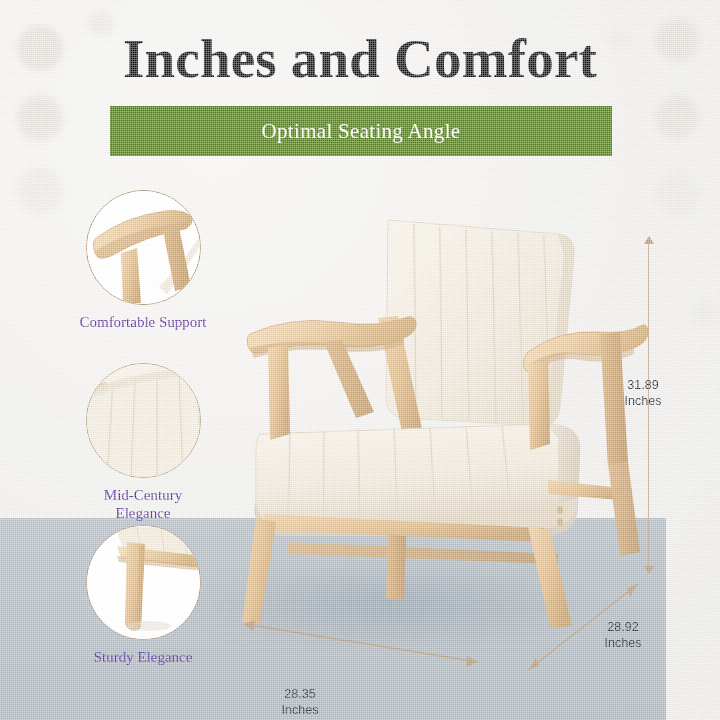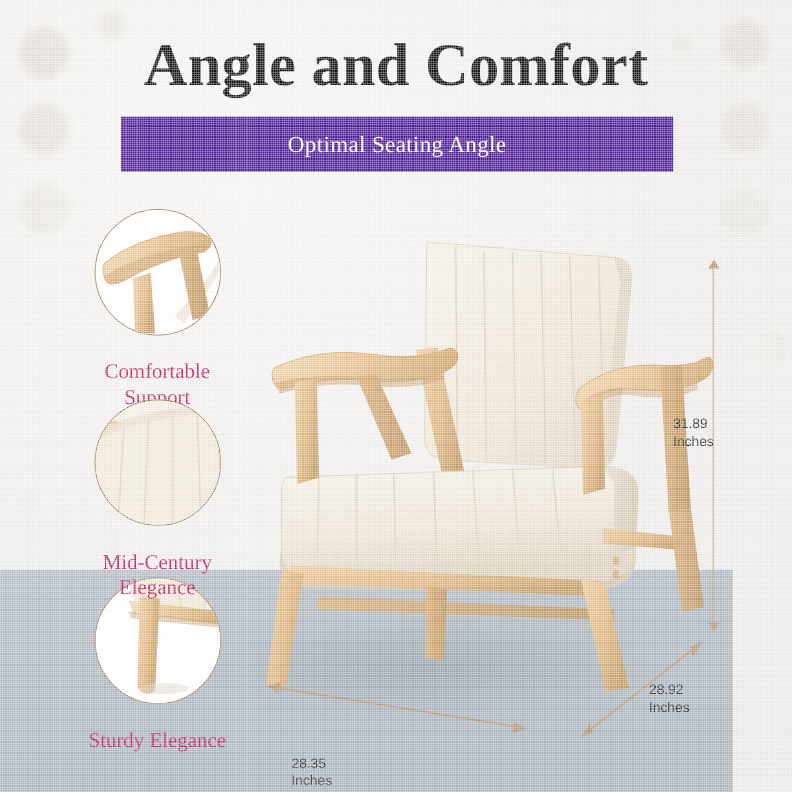--- a/index.html
+++ b/index.html
@@ -76,21 +76,21 @@
     letter-spacing: .2px;
     color: #141414;
     line-height: 1.05;
   }
   .banner {
     position: absolute;
     left: 110px;
     top: 106px;
     width: 502px;
     height: 50px;
-    background: #4c1d95;
+    background: #4d7c0f;
     display: flex;
     align-items: center;
     justify-content: center;
   }
   .banner-text {
     font-family: "Liberation Serif", "DejaVu Serif", serif;
     font-size: 21px;
     color: #fdfcfa;
     letter-spacing: .3px;
   }
@@ -106,38 +106,39 @@
     width: 115px;
     height: 115px;
     margin: 0 auto;
     border-radius: 50%;
     border: 1.6px solid #9c7f59;
     background: #ffffff;
     overflow: hidden;
     box-sizing: border-box;
   }
   .feature-label {
-    margin-top: 22px;
+    margin-top: 8px;
     font-family: "Liberation Serif", "DejaVu Serif", serif;
-    font-size: 19px;
+    font-size: 15px;
     line-height: 1.22;
-    color: #be185d;
+    color: #4c1d95;
   }
 
   
   #chair { position: absolute; left: 228px; top: 212px; width: 420px; height: 420px; }
 
   
   .dim-line { position: absolute; background: #b59471; }
   .dim-label {
     position: absolute;
     font-family: "Liberation Sans", sans-serif;
     font-size: 12.5px;
     line-height: 1.25;
     color: #27292b;
+    text-align: center;
     white-space: pre-line;
   }
   .arrowhead {
     position: absolute;
     width: 0; height: 0;
     border-style: solid;
   }
 </style>
 </head>
 <body>
@@ -247,21 +248,21 @@
     <path d="M160 322 L178 324 L176 388 L158 386 Z" fill="url(#woodDark)"></path>
 
     <path d="M300 314 L322 318 L344 414 L322 416 Z" fill="url(#woodB)"></path>
 
     <path d="M380 252 L400 250 L412 340 L392 344 Z" fill="url(#woodDark)" opacity=".95"></path>
 
     <ellipse cx="332" cy="298" rx="3" ry="4" fill="#c79b63" opacity=".7"></ellipse>
     <ellipse cx="332" cy="310" rx="3" ry="4" fill="#c79b63" opacity=".7"></ellipse>
   </svg>
 
-  <div class="title">Angle and Comfort</div>
+  <div class="title">Inches and Comfort</div>
 
   <div class="banner">
     <span class="banner-text">Optimal Seating Angle</span>
   </div>
 
   <div class="feature" style="left:78px; top:190px;">
     <div class="feature-circle">
       <svg viewBox="0 0 115 115" width="115" height="115">
         <rect x="0" y="0" width="115" height="115" fill="#ffffff"></rect>
         <path d="M72 96 Q96 72 112 46 L115 52 Q98 80 80 103 Z" fill="#e9ddcb" opacity=".75"></path>

